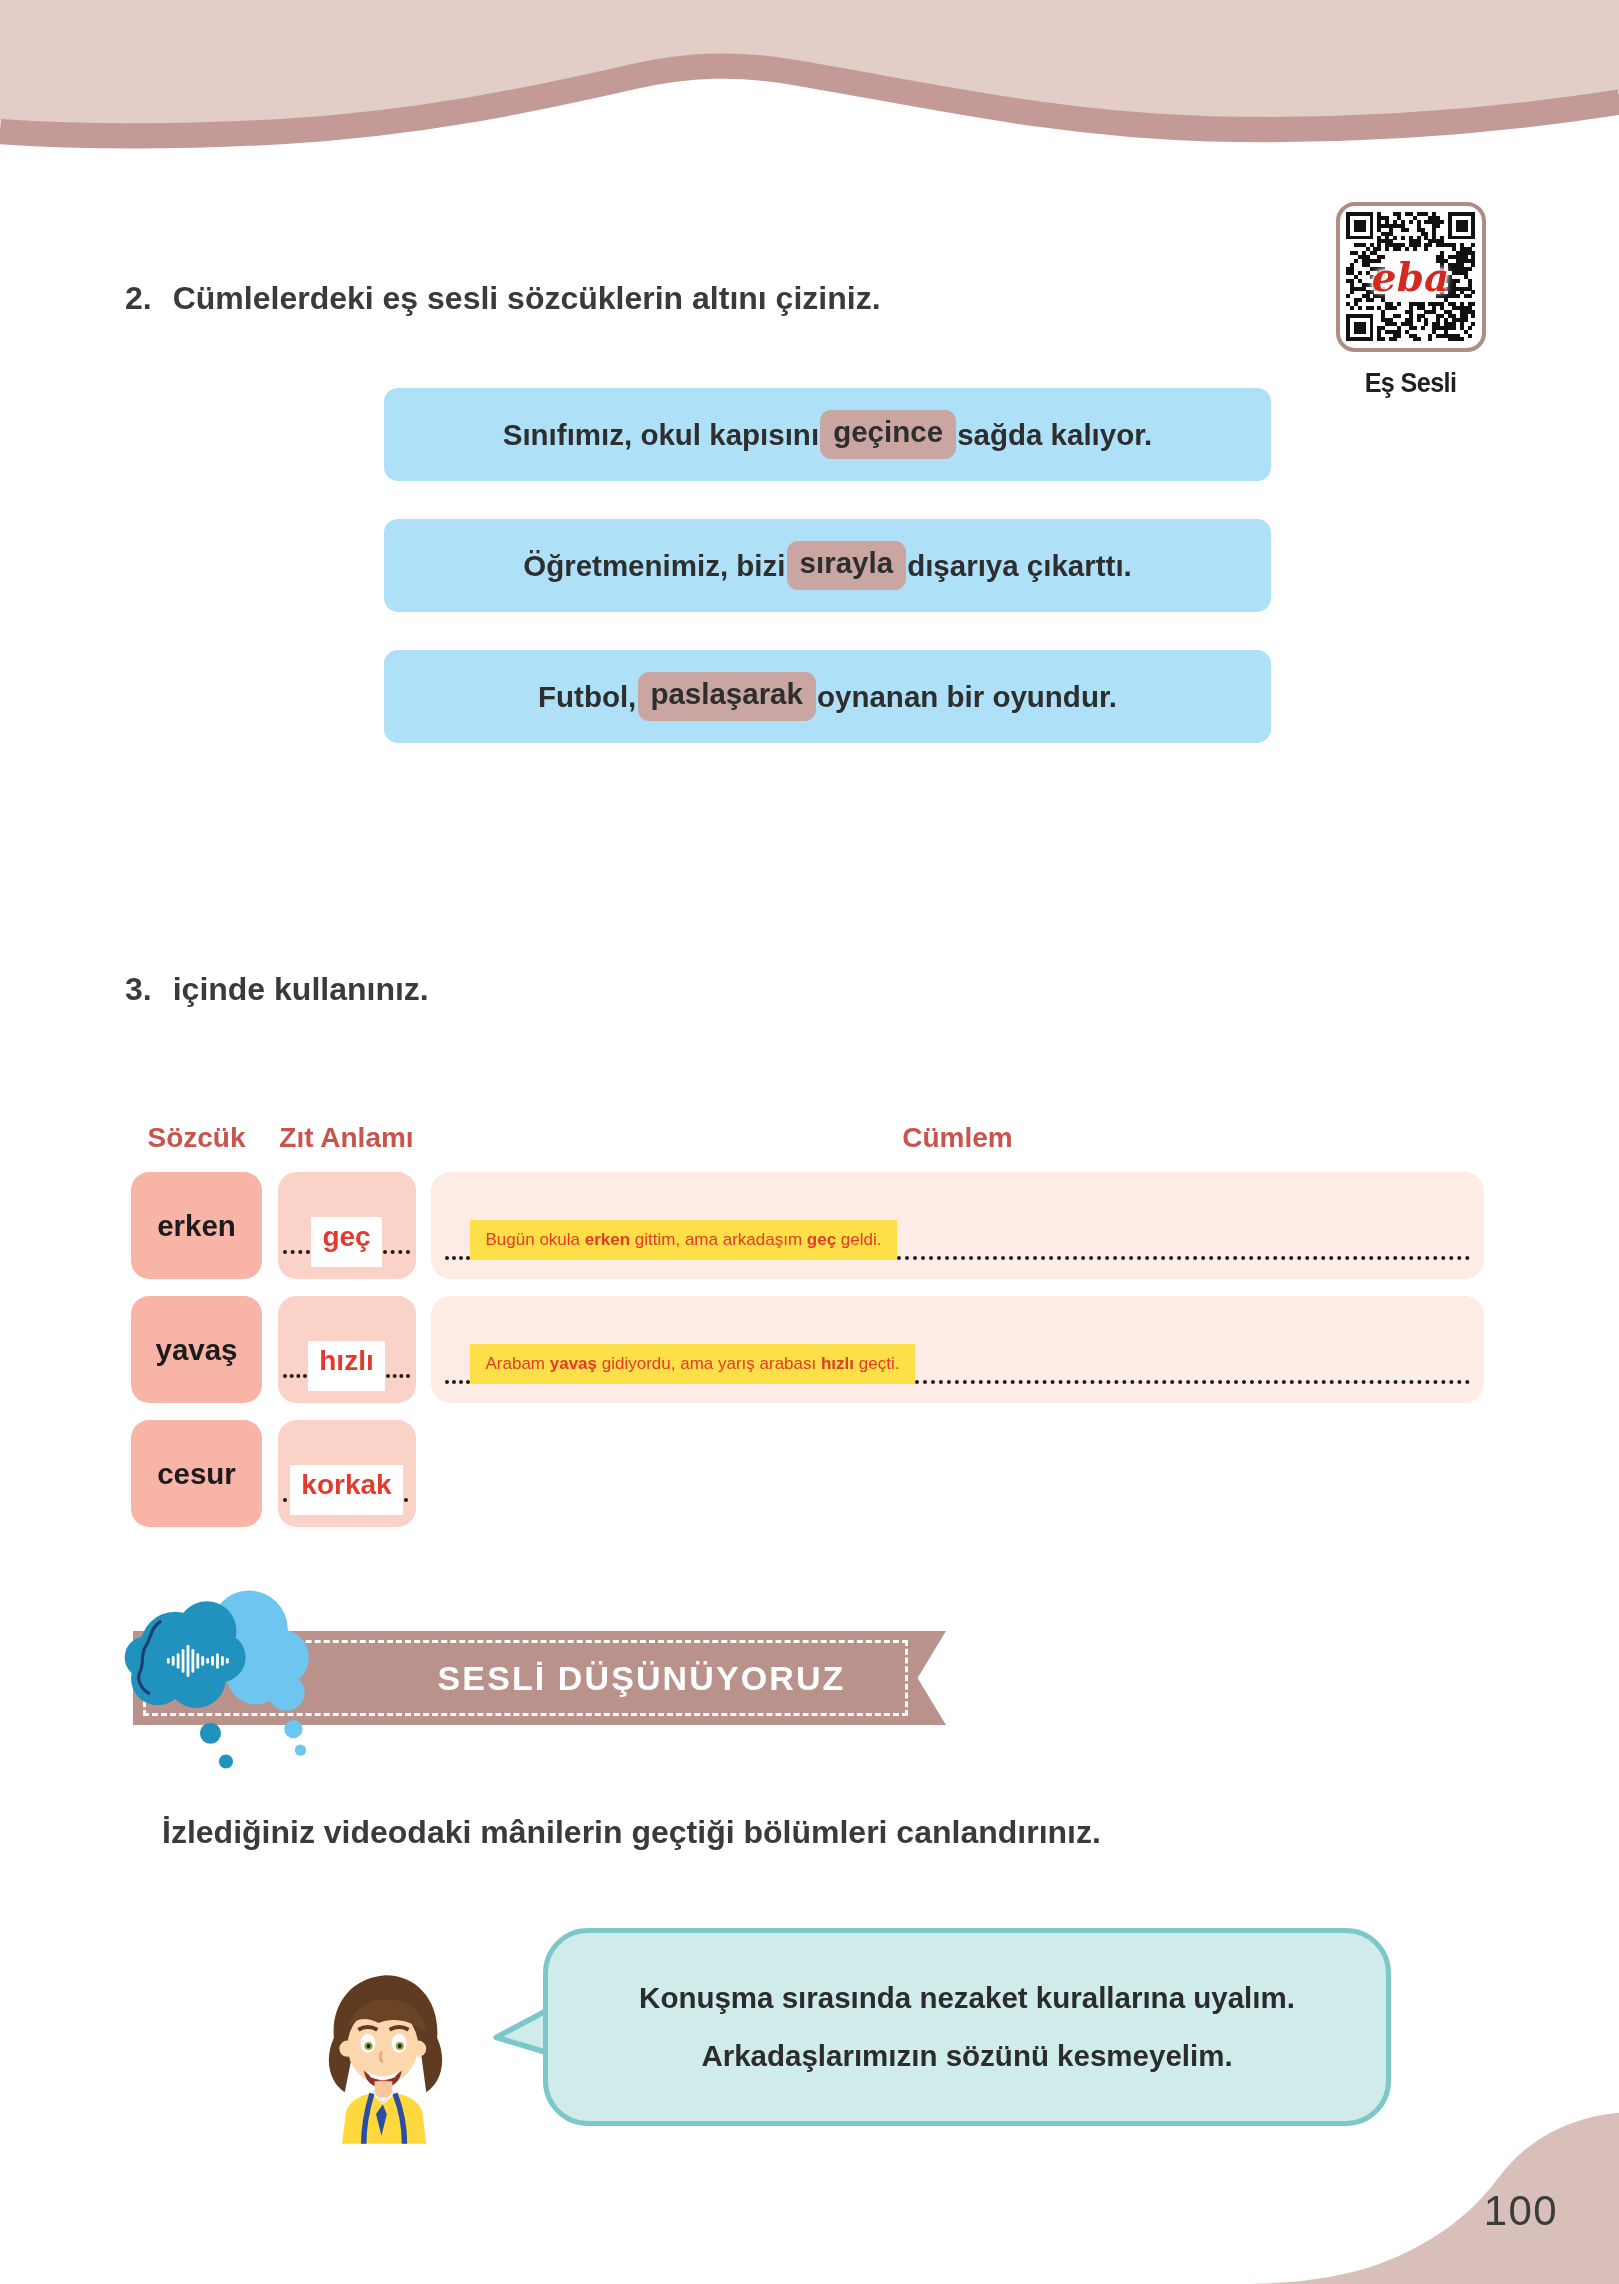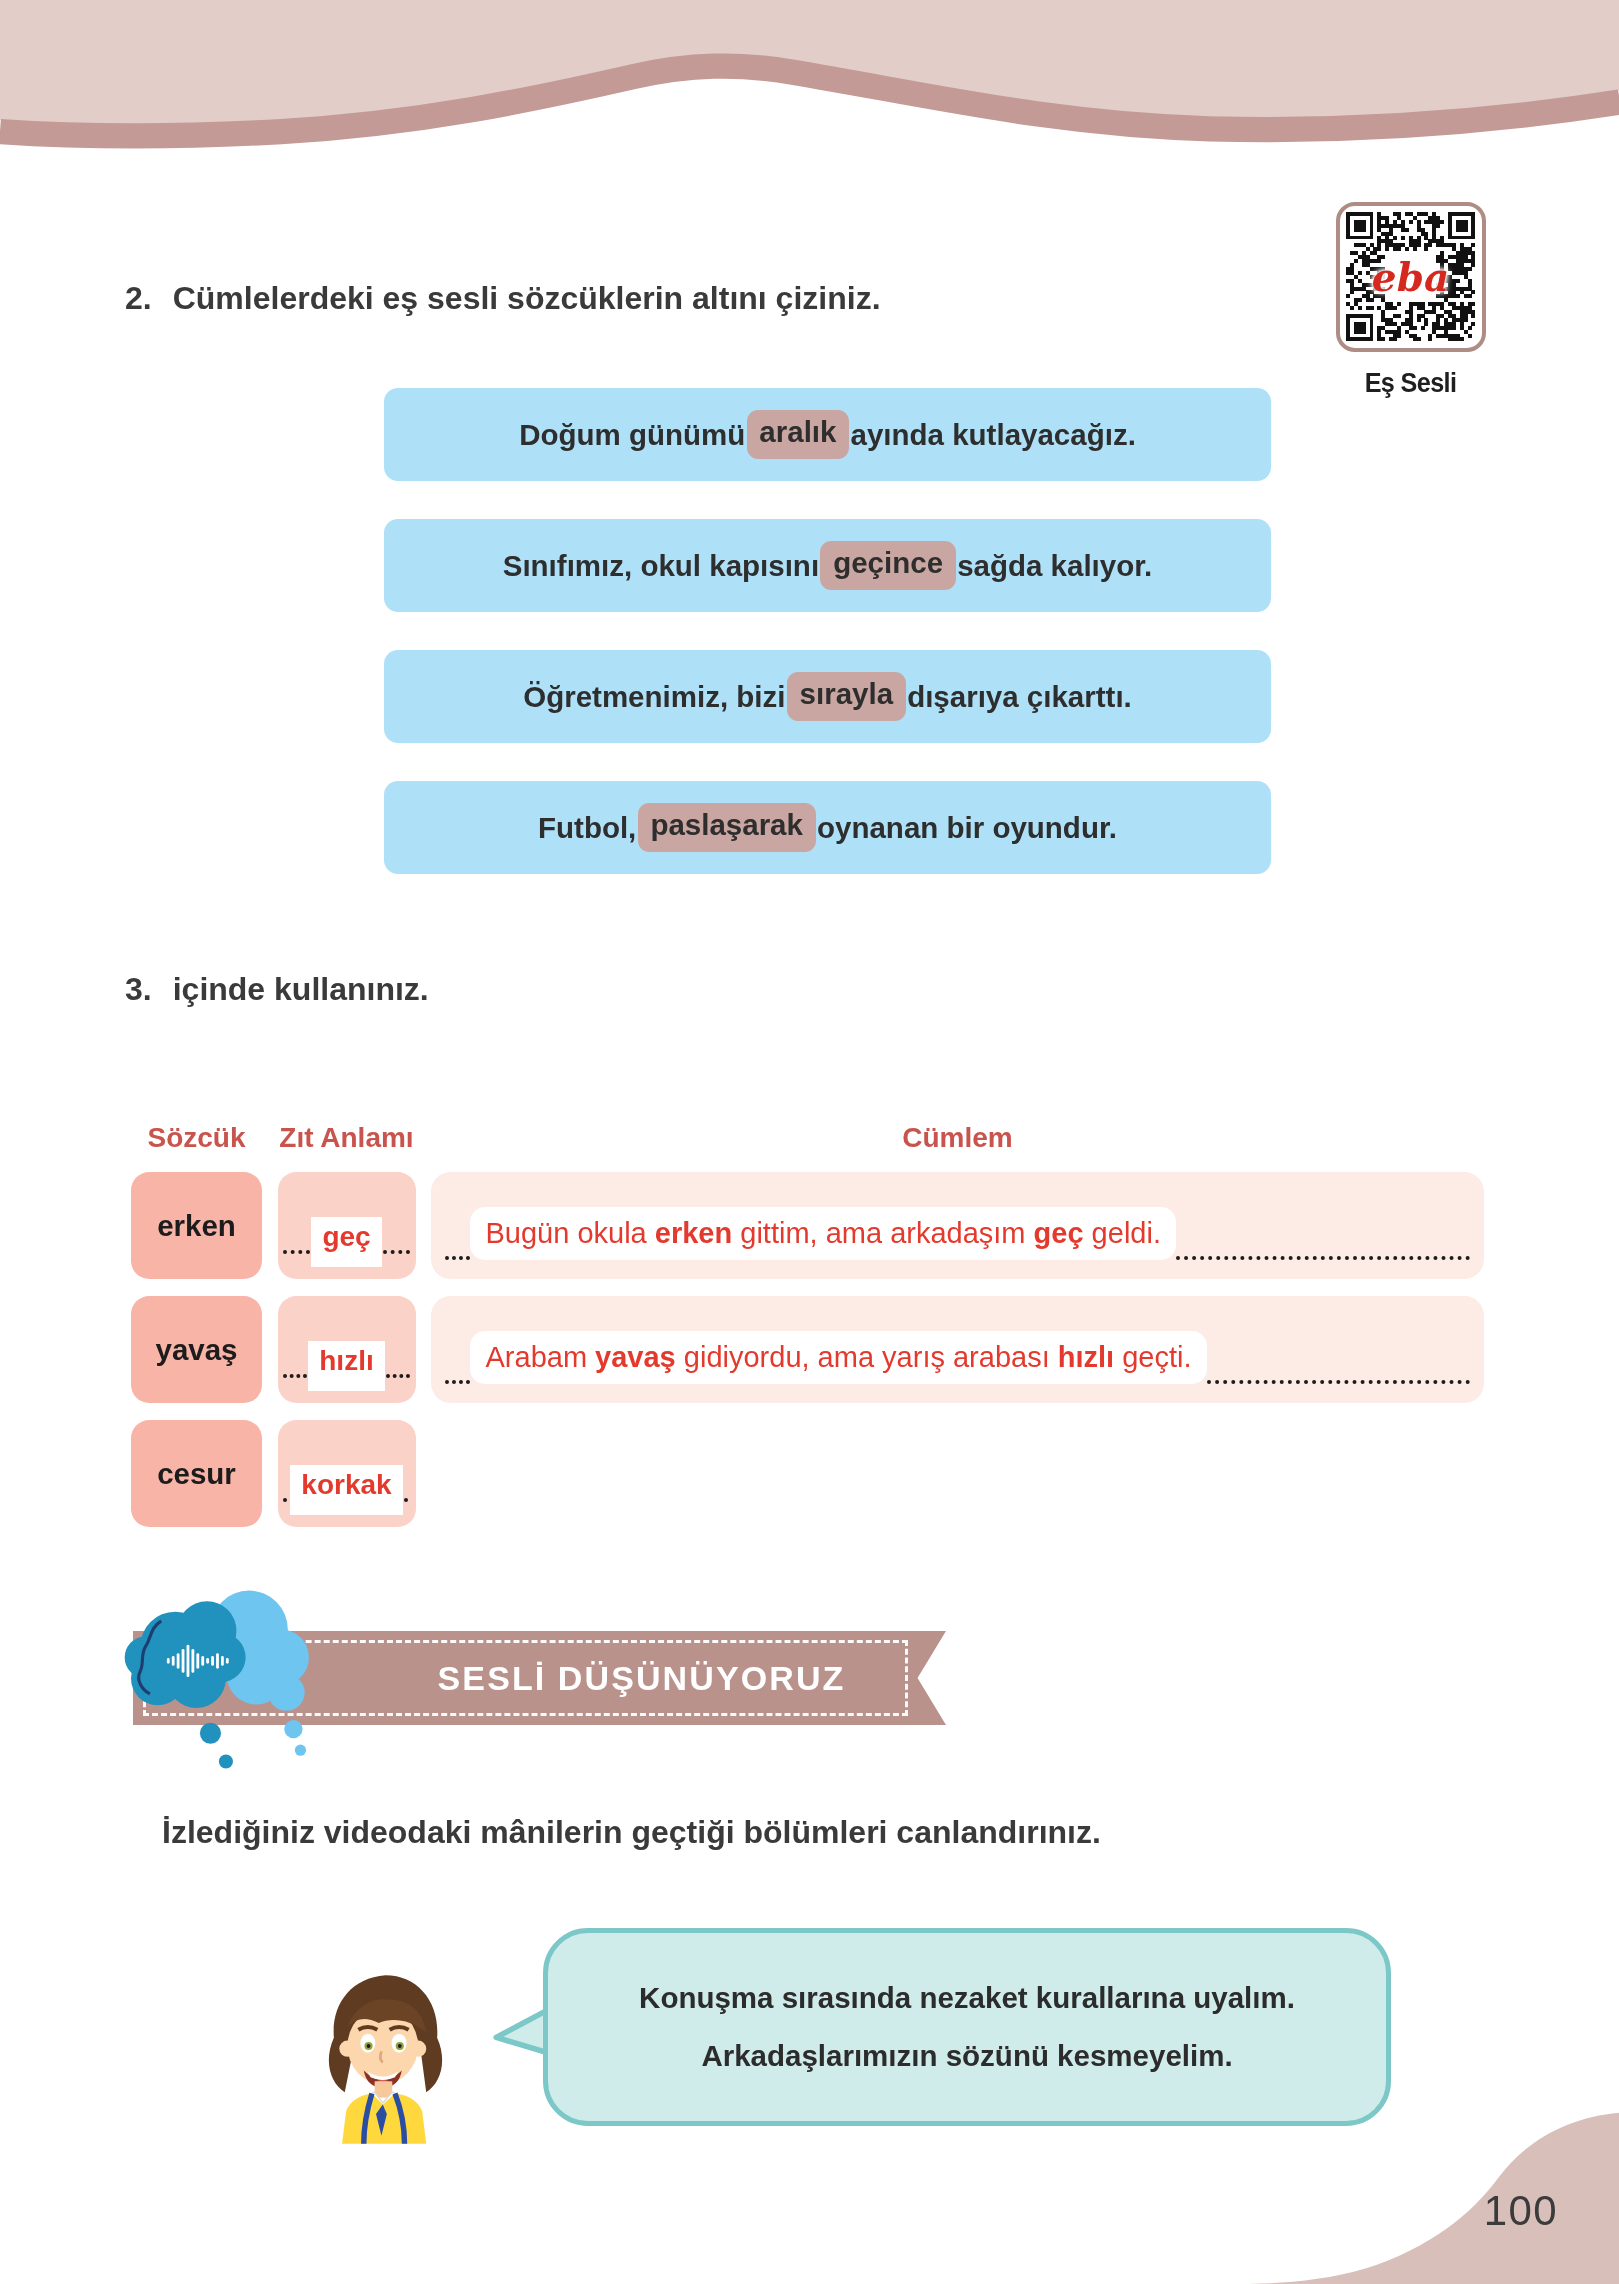--- a/index.html
+++ b/index.html
@@ -47,21 +47,21 @@
              font-size:29.5px;font-weight:bold;color:#1c1c1c;}
   .cell-ant{background:var(--pink-mid);border-radius:18.3px;display:flex;align-items:flex-end;
             justify-content:center;padding:0 5.6px 25px;}
   .dotseg{border-bottom:4.2px dotted #1c1c1c;}
   .cell-ant .dotseg{width:29.5px;}
   .abox{background:#fff;padding:4.2px 11.2px 14px;margin:0 1.4px -12.7px;font-size:28px;font-weight:bold;color:var(--answer-red);}
   .cell-cum{background:var(--pink-light);border-radius:19.7px;display:flex;align-items:flex-end;
             padding:12.7px 14px 19.7px;}
   .cell-cum .d-left{width:25px;}
   .cell-cum .d-right{flex:1;}
-  .strip{background:#ffffff;padding:9.8px 15.5px;font-size:29px;color:var(--answer-red);border-radius:15px;}
+  .strip{background:#fde047;padding:9.8px 15.5px;font-size:17px;color:var(--answer-red);}
   .strip b{font-weight:bold;}
   .cell-cum.wide{padding:11.2px 11.2px;align-items:center;}
   .cell-cum.wide .strip{flex:1;line-height:1.45;padding:7px 17px;}
 
   
   .banner{position:absolute;left:105px;top:1566px;width:886px;height:232px;}
   .ribbon{position:absolute;left:28px;top:65px;width:813px;height:94px;background:var(--ribbon-brown);
           clip-path:polygon(0 0,100% 0,96.5% 50%,100% 100%,0 100%);}
   .ribbon-dash{position:absolute;top:9.1px;bottom:9.1px;left:9.8px;right:38px;border:3.5px dashed #fff;opacity:.95;}
   .ribbon-text{position:absolute;inset:0;display:flex;align-items:center;justify-content:center;
@@ -495,25 +495,20 @@
           <rect x="28" y="32" width="1.02" height="1.02" fill="#111"></rect>
           <rect x="29" y="32" width="1.02" height="1.02" fill="#111"></rect>
         </svg>
       <div class="qr-logo">eba</div>
     </div>
     <div class="qr-caption">Eş Sesli</div>
   </div>
 
   <div class="sentence-list">
       <div class="sbox">
-        <span>Doğum günümü </span>
-        <span class="hl">aralık</span>
-        <span> ayında kutlayacağız.</span>
-      </div>
-      <div class="sbox">
         <span>Sınıfımız, okul kapısını </span>
         <span class="hl">geçince</span>
         <span> sağda kalıyor.</span>
       </div>
       <div class="sbox">
         <span>Öğretmenimiz, bizi </span>
         <span class="hl">sırayla</span>
         <span> dışarıya çıkarttı.</span>
       </div>
       <div class="sbox">

